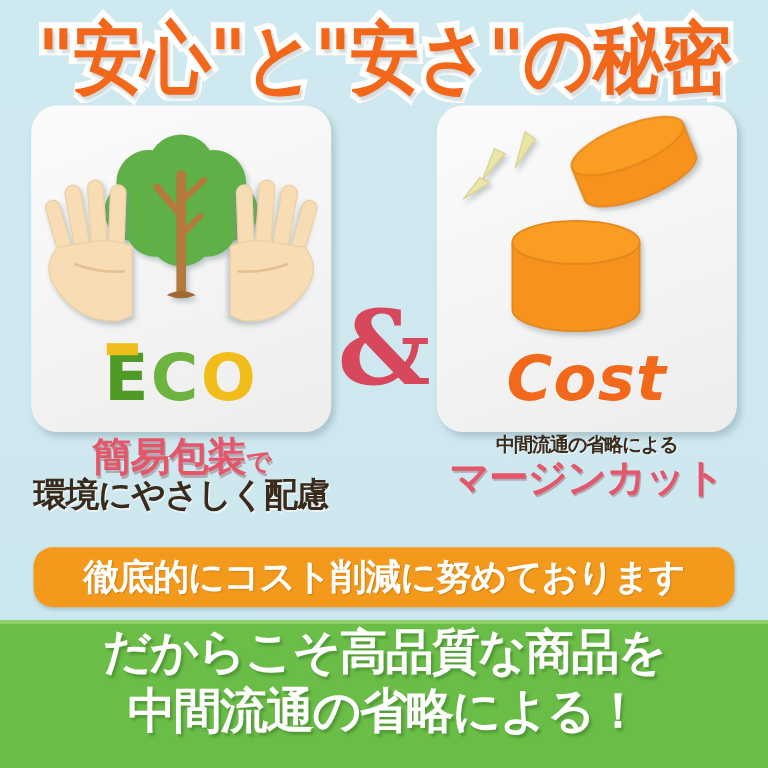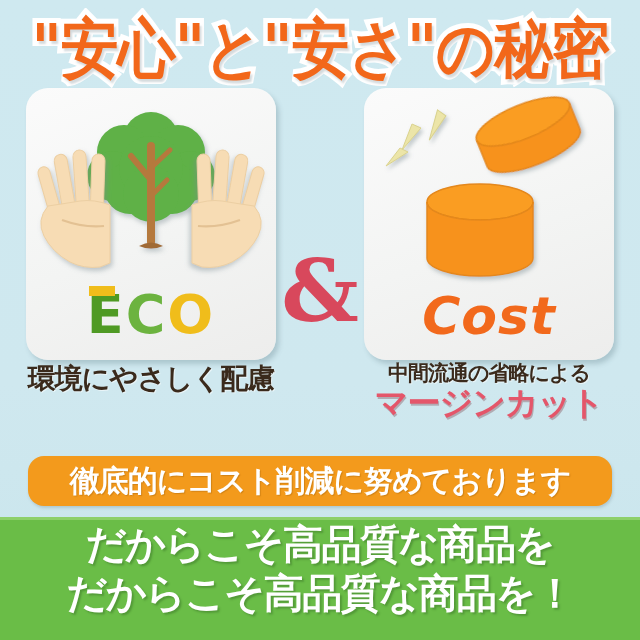--- a/index.html
+++ b/index.html
@@ -93,21 +93,21 @@
     text-shadow:1px 2px 0 rgba(120,60,70,.35);
     letter-spacing:-1px;
   }
   .cap-big .suffix { font-size:21px; vertical-align:baseline; }
   .cap-small {
     font-family:"DejaVu Sans", sans-serif; font-weight:bold;
     font-size:28px; color:#3a2a1c; line-height:1.1;
     letter-spacing:-1px;
     text-shadow:1px 1px 0 rgba(255,255,255,.55);
   }
-  .cap-right .cap-small { font-size:21px; margin-bottom:1px; }
+  .cap-right .cap-small { font-size:16px; margin-bottom:1px; }
   .cap-right .cap-big  { font-size:33px; }
 
   
   .banner {
     position:absolute; left:28px; top:456px;
     width:584px; height:50px;
     background:#f39a1c;
     border-radius:16px;
     box-shadow:1px 2px 3px rgba(90,110,120,.25);
     display:flex; align-items:center; justify-content:center;
@@ -234,30 +234,31 @@
       </div>
       <div class="card-label">
         <span class="cost">Cost</span>
       </div>
     </div>
 
     <div class="amp">&amp;</div>
   </div>
 
   <div class="caption cap-left">
+    <div class="cap-big"><span>簡易包装</span><span class="suffix">で</span></div>
     <div class="cap-small">環境にやさしく配慮</div>
   </div>
 
   <div class="caption cap-right">
     <div class="cap-small">中間流通の省略による</div>
     <div class="cap-big">マージンカット</div>
   </div>
 
   <div class="banner">
     <span class="banner-text">徹底的にコスト削減に努めております</span>
   </div>
 
   <div class="footer">
     <div class="footer-line">だからこそ高品質な商品を</div>
-    <div class="footer-line">だからこそ高品質な商品を！</div>
+    <div class="footer-line">中間流通の省略による！</div>
   </div>
 
 </div>
 
 </body></html>

